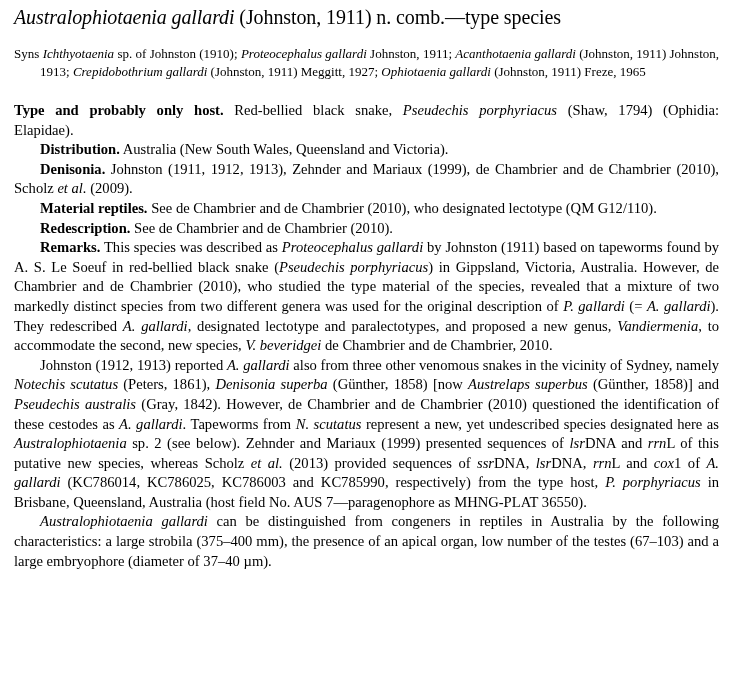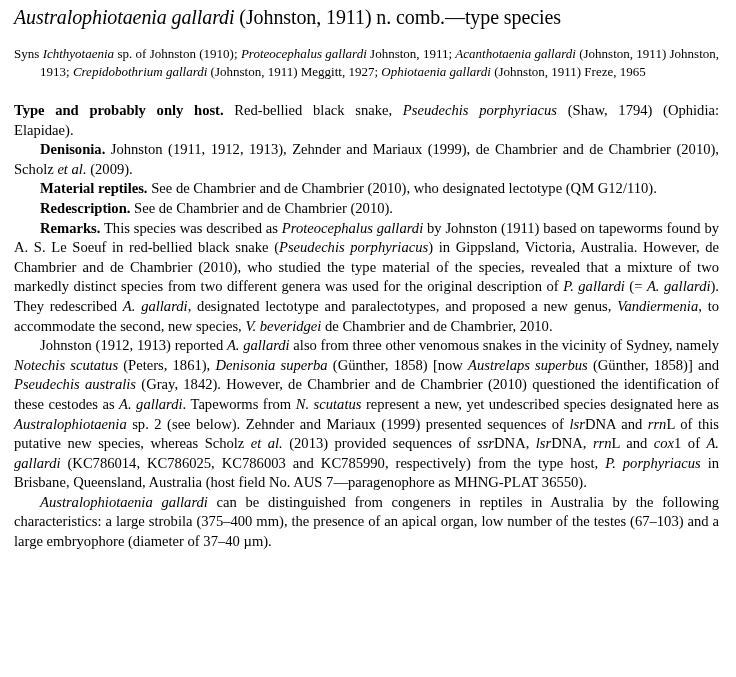--- a/index.html
+++ b/index.html
@@ -55,20 +55,21 @@
 
   <div class="title"><i>Australophiotaenia gallardi</i><span> (Johnston, 1911) n. comb.—type species</span></div>
 
   <p class="syns"><span>Syns </span><span><i>Ichthyotaenia</i><span> sp. of Johnston (1910); </span><i>Proteocephalus gallardi</i><span> Johnston, 1911; </span><i>Acanthotaenia gallardi</i><span> (Johnston, 1911) Johnston, 1913; </span><i>Crepidobothrium gallardi</i><span> (Johnston, 1911) Meggitt, 1927; </span><i>Ophiotaenia gallardi</i><span> (Johnston, 1911) Freze, 1965</span></span></p>
 
   <div class="block">
     <p class="host"><b>Type and probably only host.</b><span><span> Red-bellied black snake, </span><i>Pseudechis porphyriacus</i><span> (Shaw, 1794) (Ophidia: Elapidae).</span></span></p>
 
 
 
+    <p class="indent"><b>Distribution.</b><span><span> Australia (New South Wales, Queensland and Victoria).</span></span></p>
 
     <p class="indent"><b>Denisonia.</b><span><span> Johnston (1911, 1912, 1913), Zehnder and Mariaux (1999), de Chambrier and de Chambrier (2010), Scholz </span><i>et al.</i><span> (2009).</span></span></p>
 
     <p class="indent"><b>Material reptiles.</b><span><span> See de Chambrier and de Chambrier (2010), who designated lectotype (QM G12/110).</span></span></p>
 
     <p class="indent"><b>Redescription.</b><span><span> See de Chambrier and de Chambrier (2010).</span></span></p>
 
     <p class="indent"><b>Remarks.</b><span><span> This species was described as </span><i>Proteocephalus gallardi</i><span> by Johnston (1911) based on tapeworms found by A. S. Le Soeuf in red-bellied black snake (</span><i>Pseudechis porphyriacus</i><span>) in Gippsland, Victoria, Australia. However, de Chambrier and de Chambrier (2010), who studied the type material of the species, revealed that a mixture of two markedly distinct species from two different genera was used for the original description of </span><i>P. gallardi</i><span> (= </span><i>A. gallardi</i><span>). They redescribed </span><i>A. gallardi</i><span>, designated lectotype and paralectotypes, and proposed a new genus, </span><i>Vandiermenia</i><span>, to accommodate the second, new species, </span><i>V. beveridgei</i><span> de Chambrier and de Chambrier, 2010.</span></span></p>
 
     <p class="indent"><span><span>Johnston (1912, 1913) reported </span><i>A. gallardi</i><span> also from three other venomous snakes in the vicinity of Sydney, namely </span><i>Notechis scutatus</i><span> (Peters, 1861), </span><i>Denisonia superba</i><span> (Günther, 1858) [now </span><i>Austrelaps superbus</i><span> (Günther, 1858)] and </span><i>Pseudechis australis</i><span> (Gray, 1842). However, de Chambrier and de Chambrier (2010) questioned the identification of these cestodes as </span><i>A. gallardi</i><span>. Tapeworms from </span><i>N. scutatus</i><span> represent a new, yet undescribed species designated here as </span><i>Australophiotaenia</i><span> sp. 2 (see below). Zehnder and Mariaux (1999) presented sequences of </span><i>lsr</i><span>DNA and </span><i>rrn</i><span>L of this putative new species, whereas Scholz </span><i>et al.</i><span> (2013) provided sequences of </span><i>ssr</i><span>DNA, </span><i>lsr</i><span>DNA, </span><i>rrn</i><span>L and </span><i>cox</i><span>1 of </span><i>A. gallardi</i><span> (KC786014, KC786025, KC786003 and KC785990, respectively) from the type host, </span><i>P. porphyriacus</i><span> in Brisbane, Queensland, Australia (host field No. AUS 7—paragenophore as MHNG-PLAT 36550).</span></span></p>

